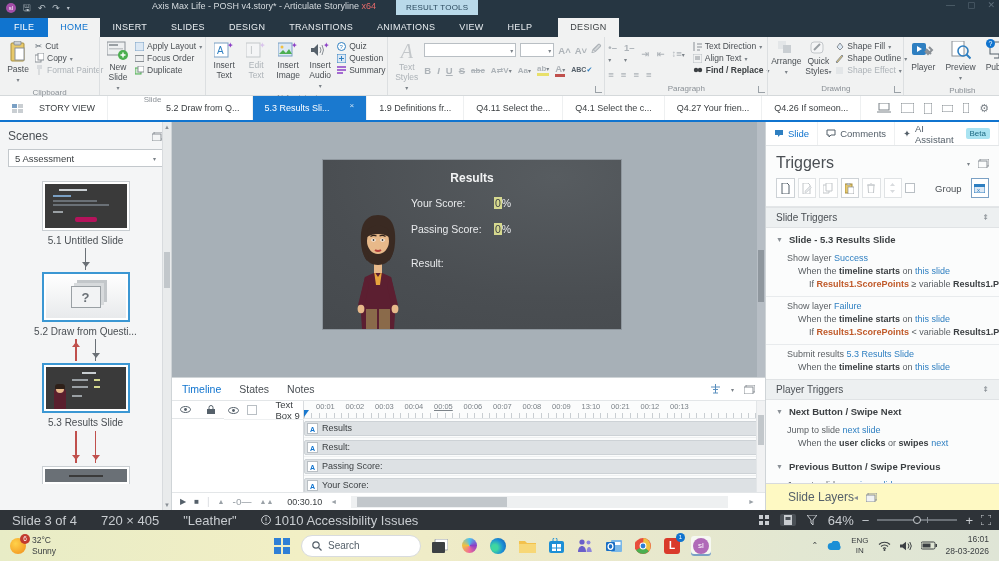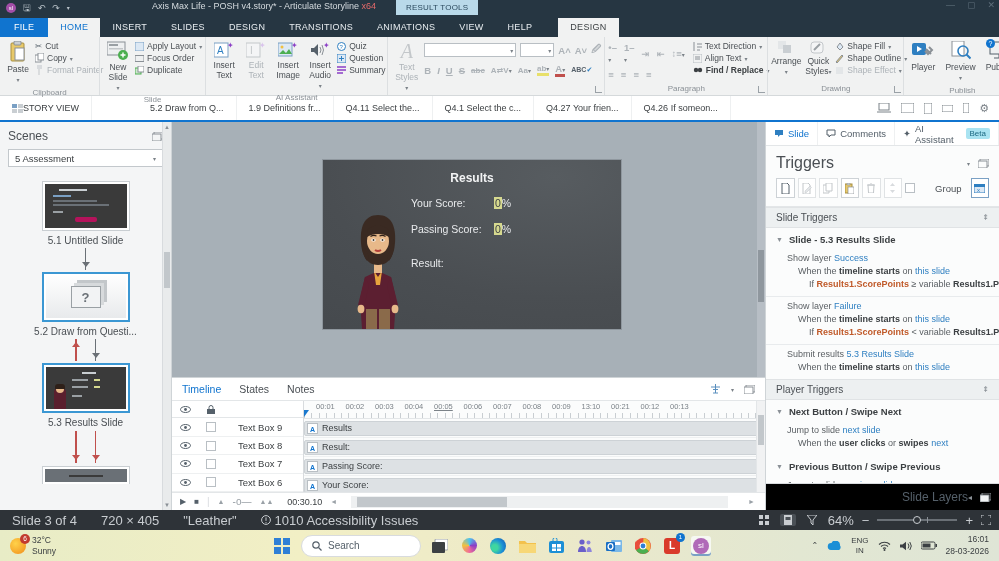--- a/index.html
+++ b/index.html
@@ -41,21 +41,21 @@
   .combo.small { width:34px; }
   .combo .caret { padding-right:2px; }
   .fontrow { display:flex; gap:4px; align-items:center; }
   .fglyph { font-size:9.5px; color:#adb3b8; font-weight:bold; }
   .fglyph.on { color:#55606a; }
   .launcher { position:absolute; right:2px; bottom:2px; width:7px; height:7px; border-left:1px solid #9aa1a7; border-bottom:1px solid #9aa1a7; }
   .help-dot { position:absolute; right:4px; top:2px; width:9px; height:9px; border-radius:50%; background:#1074cf; color:#fff; font-size:7px; text-align:center; line-height:9px; }
 
   
   .doctabs { height:26px; background:#fff; border-bottom:2px solid #1074cf; display:flex; align-items:stretch; flex:0 0 auto; }
-  .dtab { display:flex; align-items:center; gap:0; padding:0 12px; font-size:9px; color:#3c4043; border-right:1px solid #eef0f1; white-space:nowrap; }
+  .dtab { display:flex; align-items:center; gap:16px; padding:0 12px; font-size:9px; color:#3c4043; border-right:1px solid #eef0f1; white-space:nowrap; }
   .dtab.storyview { color:#3c4043; }
   .dtab.active { background:#1a79cf; color:#fff; position:relative; }
   .dtab .x { font-size:8px; margin-left:4px; color:#cfe4f5; position:relative; top:-3px;}
   .dt-devices { margin-left:auto; display:flex; align-items:center; gap:10px; padding-right:10px; }
 
   
   .main { flex:1; display:flex; min-height:0; }
 
   
   .scenes { width:172px; background:#f4f5f6; border-right:1px solid #cfd4d7; display:flex; flex-direction:column; position:relative; }
@@ -96,21 +96,21 @@
   .canvas-vscroll { position:absolute; right:0; top:0; bottom:0; width:8px; background:#b7bec5; }
   .canvas-vscroll .vthumb { position:absolute; left:1px; right:1px; top:128px; height:52px; background:#8f979e; }
 
   
   .timeline { height:133px; background:#fff; border-top:1px solid #cfd4d7; display:flex; flex-direction:column; position:relative; }
   .tl-tabs { height:23px; display:flex; align-items:center; padding:0 10px; gap:18px; border-bottom:1px solid #e3e6e8; }
   .tl-tab { font-size:10.5px; color:#4a4f54; }
   .tl-tab.active { color:#1074cf; }
   .tl-tabicons { margin-left:auto; display:flex; gap:10px; align-items:center; color:#7b8288; }
   .tl-grid { flex:1; display:flex; min-height:0; position:relative; }
-  .tl-left { width:132px; border-right:1px solid #d8dbde; display:flex; flex-direction:column; }
+  .tl-left { width:132px; border-right:1px solid #d8dbde; display:flex; }
   .tl-track { flex:1; position:relative; overflow:hidden; background:#fbfcfc; }
   .tl-hrow { height:18px; display:flex; align-items:center; border-bottom:1px solid #e3e6e8; }
   .tl-row { height:19px; display:flex; align-items:center; border-bottom:1px solid #eef0f1; }
   .eye-cell { width:26px; display:flex; justify-content:center; }
   .chk-cell { width:26px; display:flex; justify-content:center; }
   .chk { width:10px; height:10px; background:#fff; border:1px solid #b9bfc4; }
   .tl-name { font-size:9.5px; color:#3c4043; padding-left:14px; }
   .ruler { height:18px; border-bottom:1px solid #e3e6e8; position:relative; background:#fbfcfc; }
   .tick-label { position:absolute; top:1px; font-size:7.5px; color:#7b8288; }
   .tick-strip { position:absolute; bottom:0; left:0; right:0; height:5px;
@@ -146,21 +146,21 @@
   .sect-head .collapse { color:#8a9096; font-size:8px; }
   .tgroup-head { display:flex; align-items:center; gap:6px; padding:6px 10px 4px; font-size:9.5px; font-weight:bold; color:#3c4043; }
   .tgroup-head .tri { color:#8a9096; font-size:7px; }
   .tline { font-size:9px; line-height:1.45; padding-right:6px; white-space:nowrap; overflow:hidden; }
   .tline .p { color:#5a5f63; }
   .tline .b { color:#3c4043; font-weight:bold; }
   .tline .l { color:#2e7fc1; }
   .tline .o { color:#c05a2a; font-weight:bold; }
   .tblock { padding:3px 0 5px; }
   .tblock + .tblock { border-top:1px solid #e8ebed; }
-  .layers-foot { border-top:1px solid #d8dbde; background:#000000; padding:6px 8px; display:flex; align-items:center; justify-content:flex-end; }
+  .layers-foot { border-top:1px solid #d8dbde; background:#fef9c3; padding:6px 22px; display:flex; align-items:center; justify-content:flex-start; }
   .layers-foot .t { font-size:12px; color:#55606a; }
 
   
   .statusbar { height:20px; background:#2e3338; color:#c9cdd1; display:flex; align-items:center; font-size:13px; flex:0 0 auto; }
   .sb-item { padding:0 12px; white-space:nowrap; display:flex; align-items:center; gap:4px; }
   .sb-right { margin-left:auto; display:flex; align-items:center; gap:8px; padding-right:8px; }
   .sb-slider { width:80px; height:2px; background:#6a7076; position:relative; }
   .sb-knob { position:absolute; left:45%; top:-3px; width:8px; height:8px; border-radius:50%; border:1px solid #c9cdd1; background:#2e3338; }
   .sb-mark { position:absolute; left:62%; top:-2px; width:1px; height:6px; background:#8a9096; }
   .sb-viewbtn { padding:1px 3px; }
@@ -522,20 +522,24 @@
           <rect x="6" y="0" width="5" height="4" fill="#c9ced2"></rect>
           <rect x="0" y="5" width="5" height="4" fill="#c9ced2"></rect>
           <rect x="6" y="5" width="5" height="4" fill="#c9ced2"></rect>
         </svg>
       <span>STORY VIEW</span>
     </div>
     <div style="width:46px;"></div>
     <div id="docTabs" style="display:flex;">
         <div class="dtab">
           <span>5.2 Draw from Q...</span>
+        </div>
+        <div class="dtab active">
+          <span>5.3 Results Sli...</span>
+          <span class="x">×</span>
         </div>
         <div class="dtab">
           <span>1.9 Definitions fr...</span>
         </div>
         <div class="dtab">
           <span>Q4.11 Select the...</span>
         </div>
         <div class="dtab">
           <span>Q4.1 Select the c...</span>
         </div>

